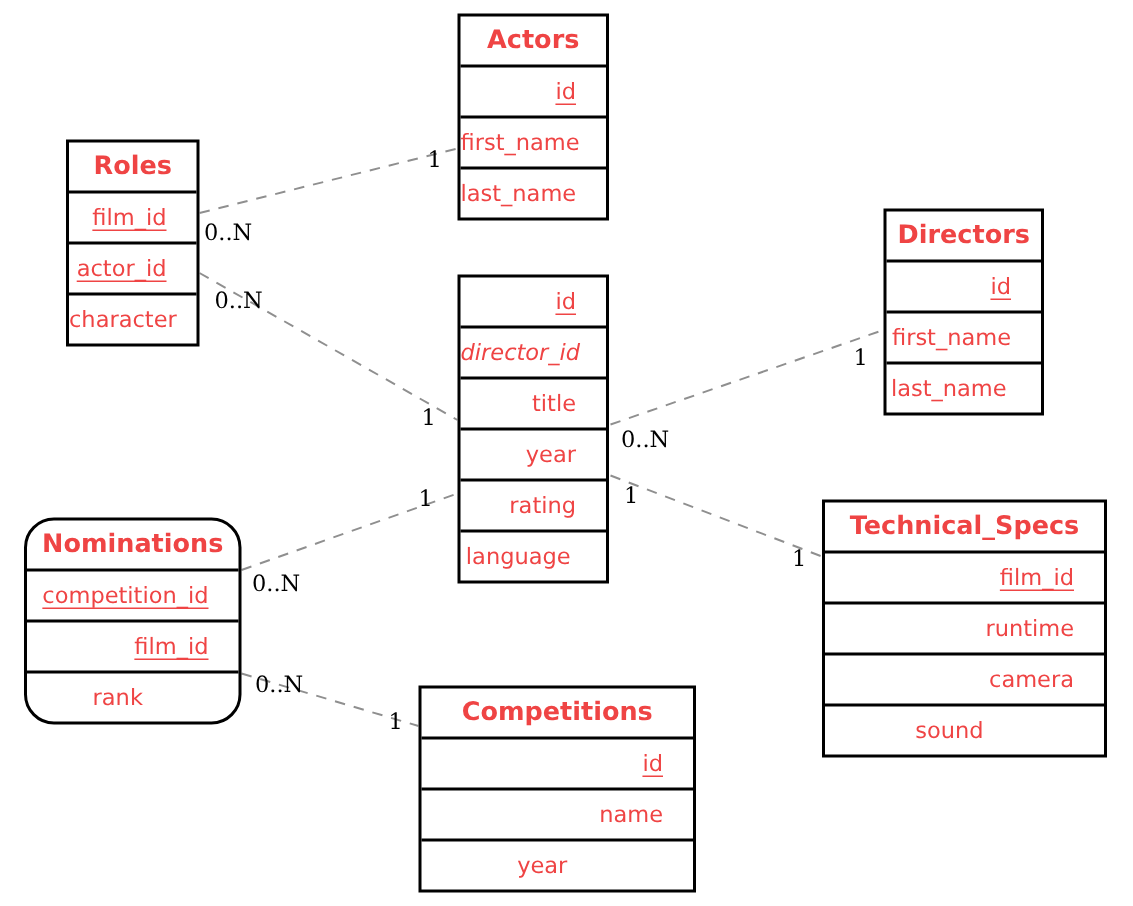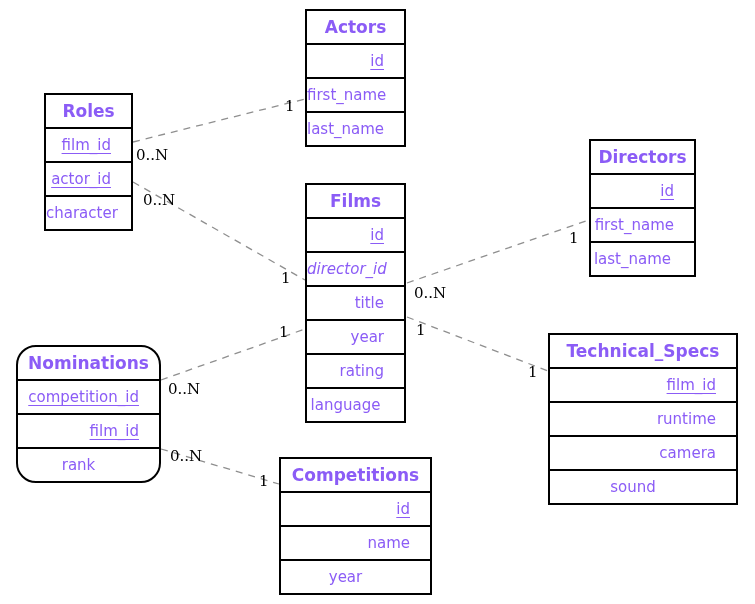--- a/index.html
+++ b/index.html
@@ -31,21 +31,21 @@
   .rel-label {
     font-family: "DejaVu Serif", "Liberation Serif", serif;
     font-size: 15px;
     fill: #000000;
   }
   .tbl {
     position: absolute;
     background: #ffffff;
     border: 2px solid #000000;
     box-sizing: border-box;
-    color: #8b5cf6;
+    color: #ef4444;
   }
   .tbl .hdr {
     height: 32px;
     line-height: 32px;
     text-align: center;
     font-weight: bold;
     font-size: 17px;
     border-bottom: 2px solid #000000;
     white-space: nowrap;
     overflow: hidden;
@@ -65,21 +65,21 @@
   .row.fk   { font-style: italic; }
   .row.pkfk { text-decoration: underline; text-underline-offset: 3px; }
 
   
   #t-actors       { left: 305px; top:   9px; width: 101px; }
   #t-roles        { left:  44px; top:  93px; width:  89px; }
   #t-films        { left: 305px; top: 183px; width: 101px; }
   #t-directors    { left: 589px; top: 139px; width: 107px; }
   #t-techspecs    { left: 548px; top: 313px; width: 190px; margin-top: 20px; }
   #t-nominations  { left:  16px; top: 345px; width: 145px; border-radius: 20px; }
-  #t-competitions { left: 279px; top: 457px; width: 153px; }
+  #t-competitions { left: 279px; top: 457px; width: 185px; }
 </style>
 </head>
 <body>
 
 <div id="canvas">
 
   <svg id="rel-overlay" width="755" height="604" viewBox="0 0 755 604" xmlns="http://www.w3.org/2000/svg">
 
     <line class="rel-line" x1="133" y1="142" x2="305" y2="99"></line>
     <text class="rel-label" x="136" y="160">0..N</text>
@@ -114,21 +114,20 @@
   </div>
 
   <div class="tbl" id="t-roles">
     <div class="hdr">Roles</div>
     <div class="row pkfk">film_id</div>
     <div class="row pkfk">actor_id</div>
     <div class="row">character</div>
   </div>
 
   <div class="tbl" id="t-films">
-    <div class="hdr">Films</div>
     <div class="row pk">id</div>
     <div class="row fk">director_id</div>
     <div class="row">title</div>
     <div class="row">year</div>
     <div class="row">rating</div>
     <div class="row">language</div>
   </div>
 
   <div class="tbl" id="t-directors">
     <div class="hdr">Directors</div>

